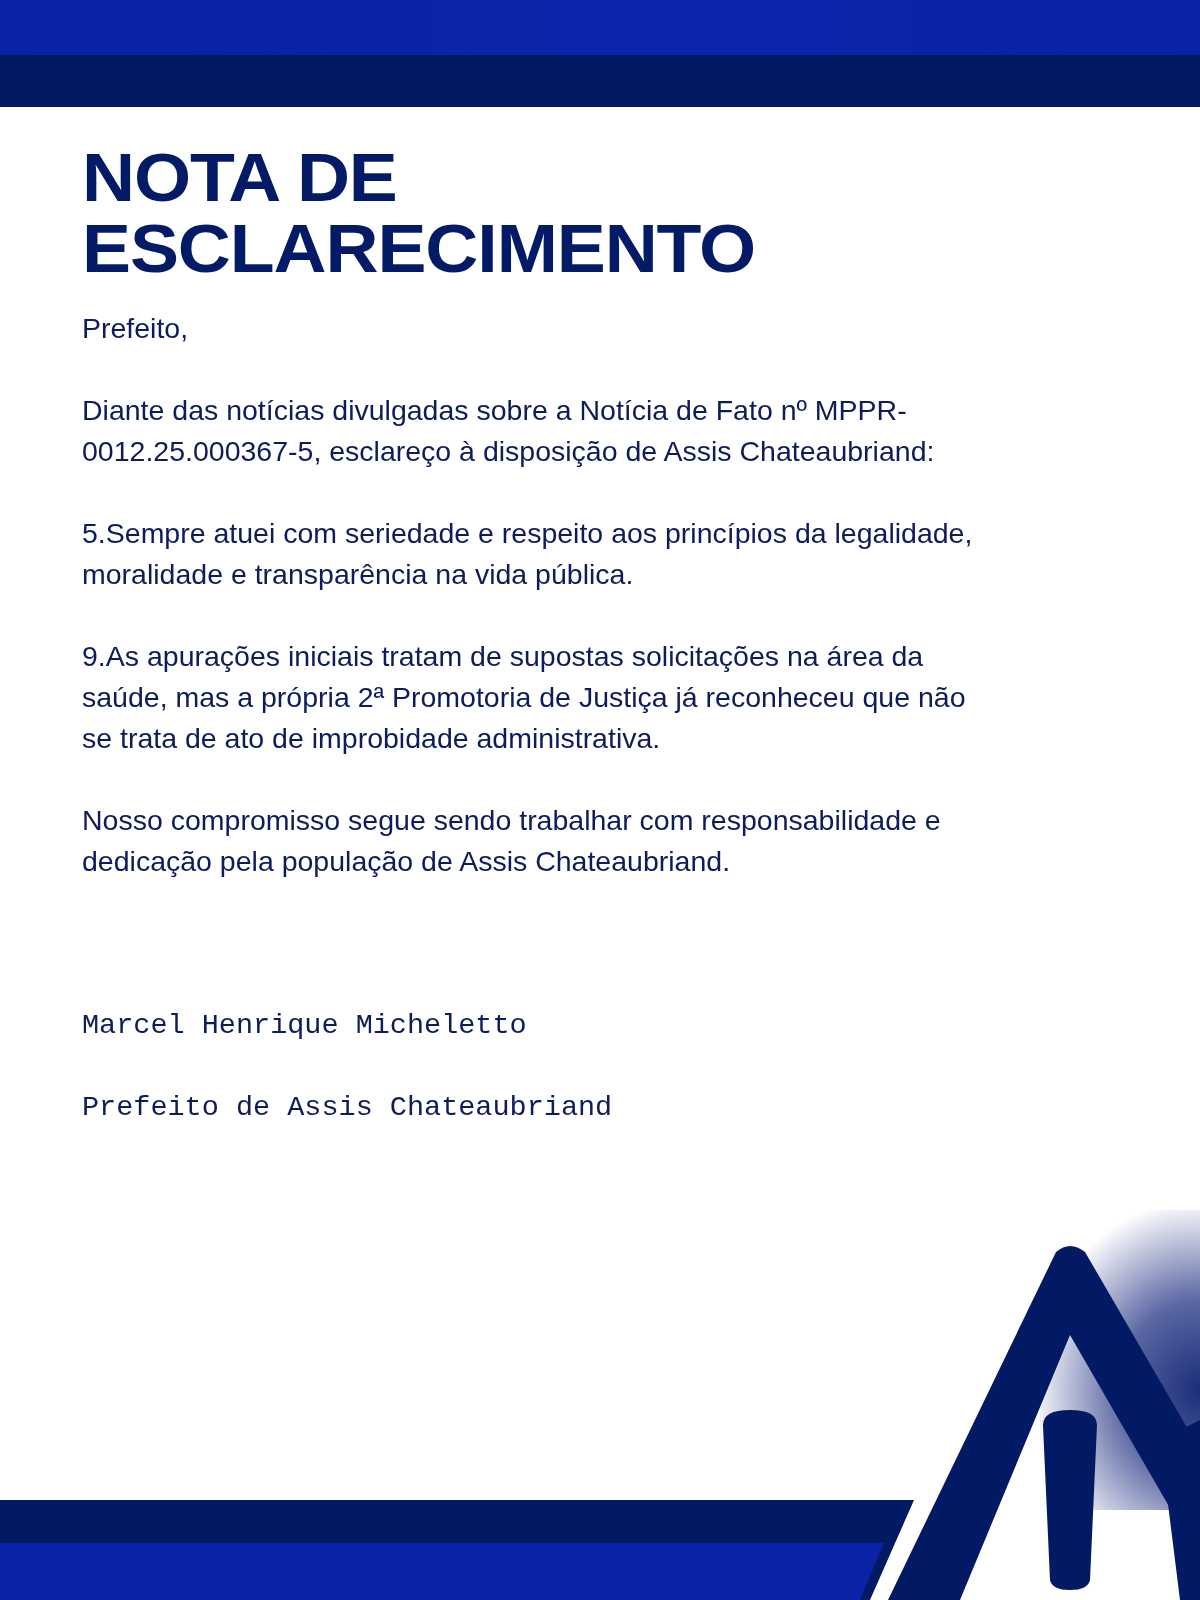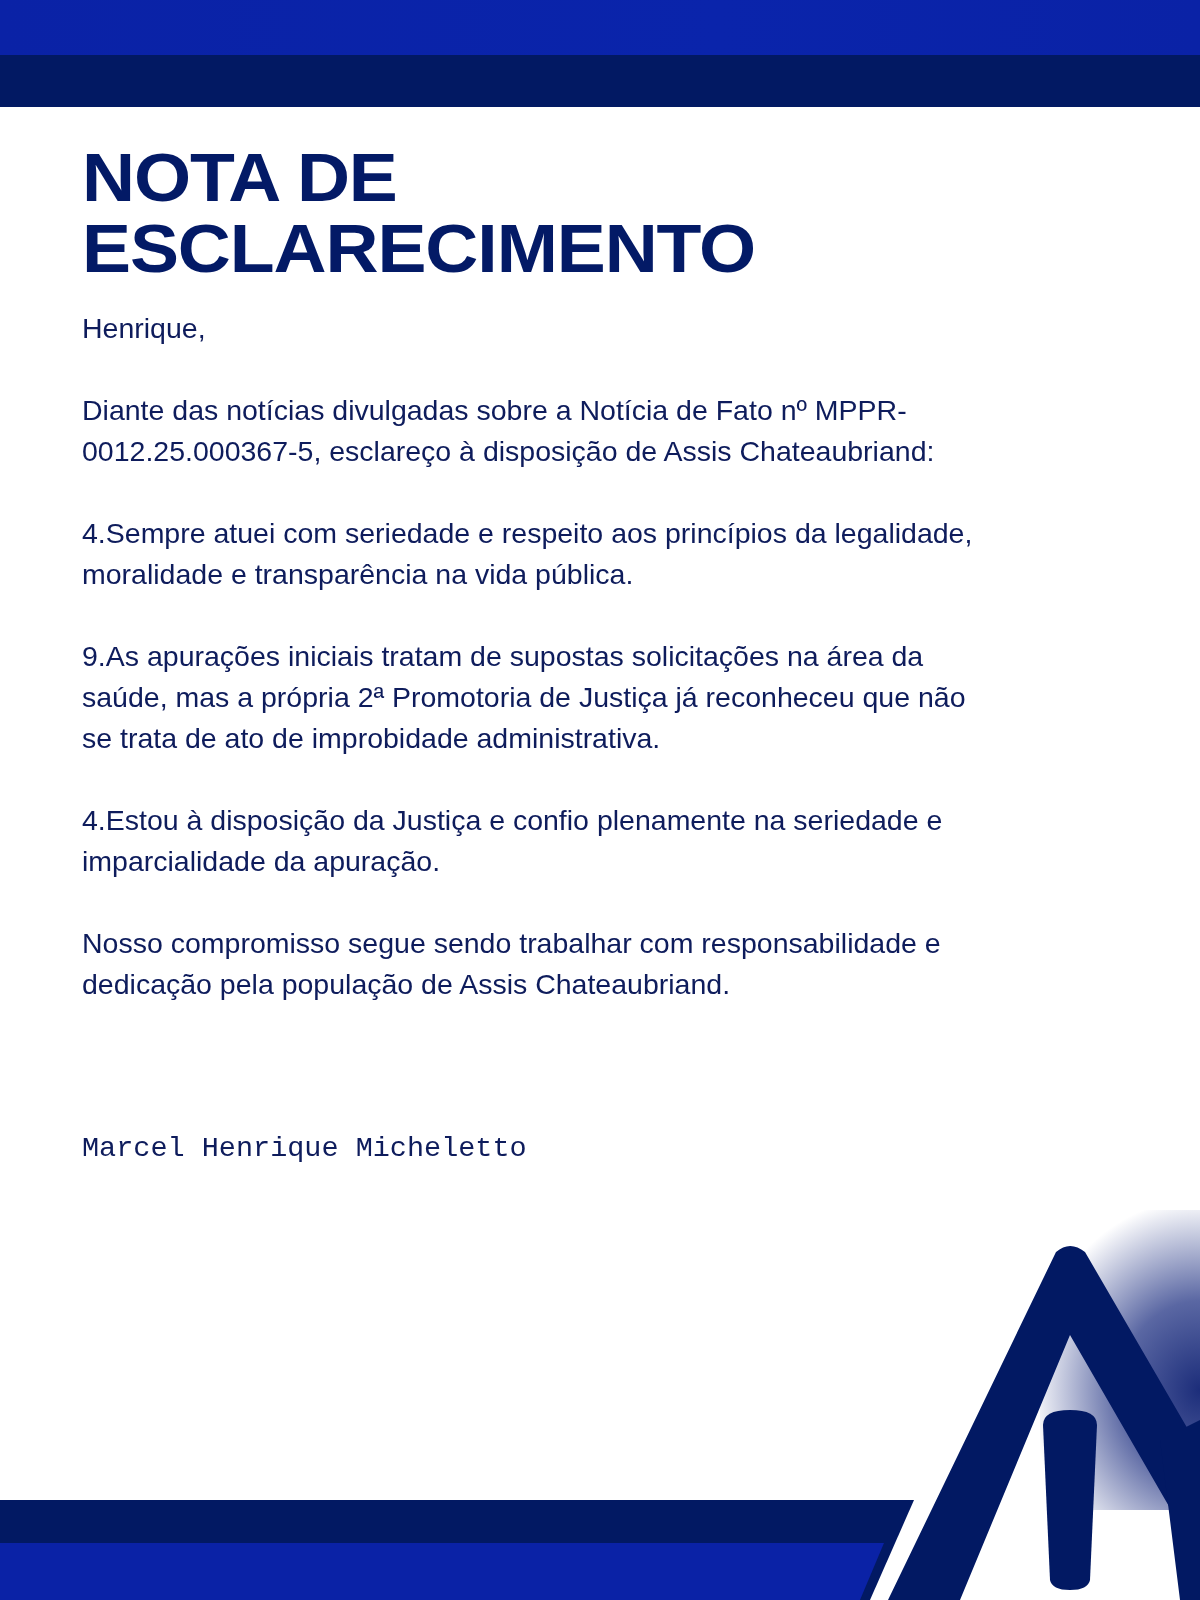--- a/index.html
+++ b/index.html
@@ -39,34 +39,33 @@
 <div class="band-top-bright"></div>
 <div class="band-top-dark"></div>
 <div class="corner-glow"></div>
 
 <h1 class="title">
   <span>NOTA DE</span><br>
   <span>ESCLARECIMENTO</span>
 </h1>
 
 <div class="content">
-  <p>Henrique,</p>
+  <p>Prefeito,</p>
   <p>Diante das notícias divulgadas sobre a Notícia de Fato nº MPPR-
 0012.25.000367-5, esclareço à disposição de Assis Chateaubriand:</p>
-  <p>4.Sempre atuei com seriedade e respeito aos princípios da legalidade,
+  <p>5.Sempre atuei com seriedade e respeito aos princípios da legalidade,
 moralidade e transparência na vida pública.</p>
   <p>9.As apurações iniciais tratam de supostas solicitações na área da
 saúde, mas a própria 2ª Promotoria de Justiça já reconheceu que não
 se trata de ato de improbidade administrativa.</p>
-  <p>4.Estou à disposição da Justiça e confio plenamente na seriedade e
-imparcialidade da apuração.</p>
   <p>Nosso compromisso segue sendo trabalhar com responsabilidade e
 dedicação pela população de Assis Chateaubriand.</p>
   <p class="sig-gap">
     <span>Marcel Henrique Micheletto</span><br>
+    <span>Prefeito de Assis Chateaubriand</span>
   </p>
 </div>
 
 <svg class="bottom-svg" viewBox="0 1200 1200 400">
 
   <polygon points="0,1500 914,1500 870,1600 0,1600" fill="#021963"></polygon>
 
   <polygon points="0,1543 884,1543 860,1600 0,1600" fill="#0a22a6"></polygon>
 
   <path d="M1056,1252 Q1070,1240 1085,1252 L1200,1450 L1200,1560 L1070,1335 L960,1600 L888,1600 Z" fill="#021963"></path>

